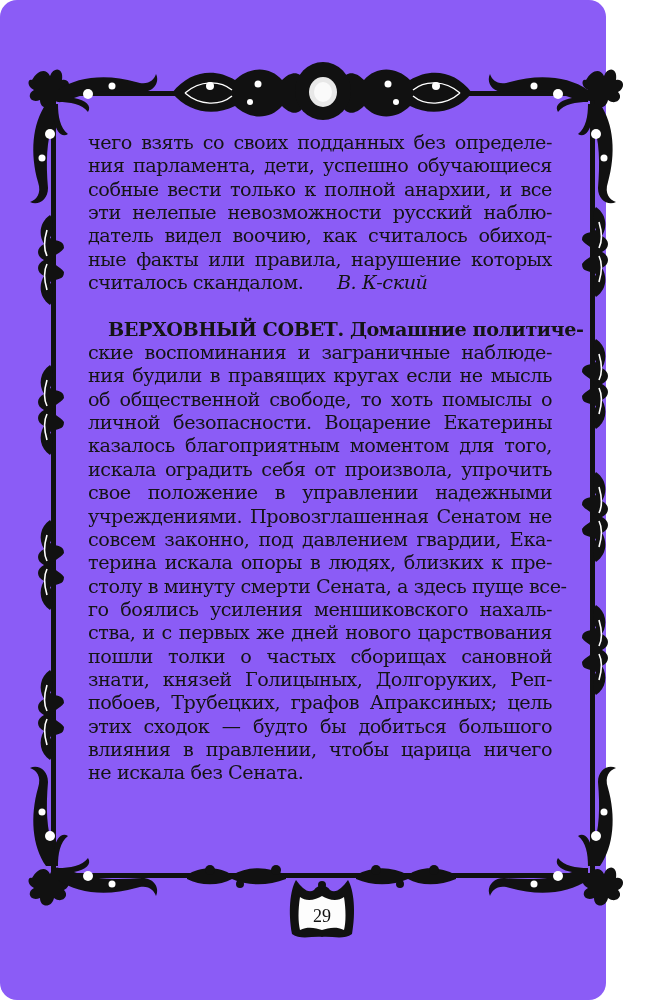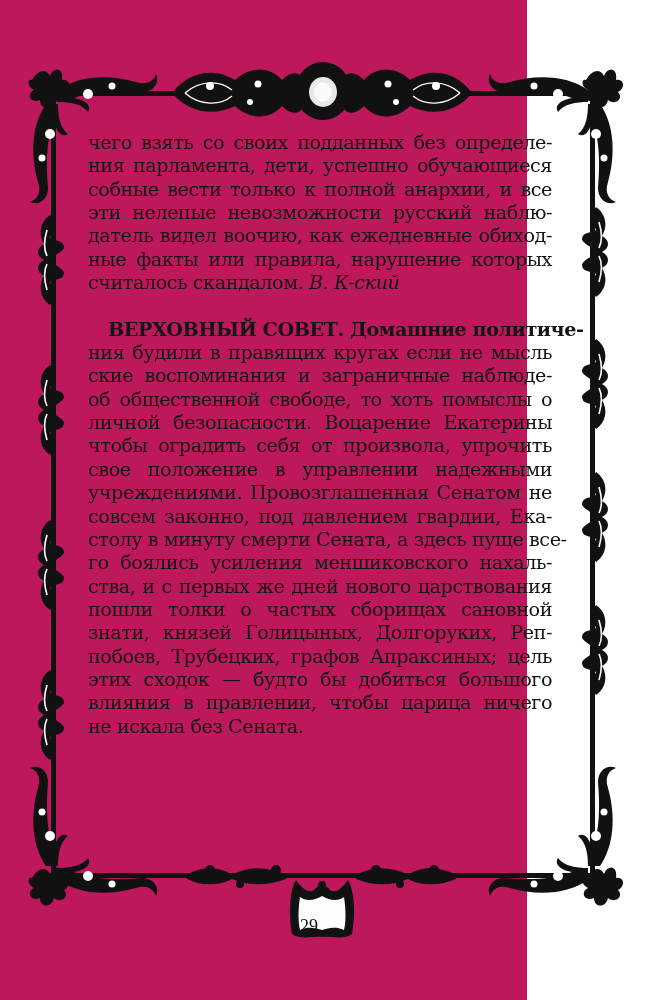--- a/index.html
+++ b/index.html
@@ -1,36 +1,36 @@
 <!DOCTYPE html>
 <html><head>
 <meta charset="utf-8">
 <style>
   html, body { margin: 0; padding: 0; background: #ffffff; }
   body { width: 645px; height: 1000px; position: relative; overflow: hidden; }
-  .page { position: absolute; left: 0; top: 0; width: 527px; height: 1000px; background: #be185d; }
+  .page { position: absolute; left: 0; top: 0; width: 606px; height: 1000px; background: #8b5cf6; border-radius: 17px; }
   svg.frame { position: absolute; left: 0; top: 0; }
   .text-block {
     position: absolute;
     left: 88px; top: 131px; width: 464px;
     font-family: "DejaVu Serif", "Liberation Serif", serif;
     font-size: 19.2px;
     line-height: 23.35px;
     color: #141414;
     letter-spacing: -0.45px;
   }
   .line { display: block; white-space: nowrap; text-align: justify; text-align-last: justify; height: 23.35px; }
   .line.last { text-align-last: left; }
   .indent { padding-left: 20px; font-weight: bold; }
   .gap { height: 23.35px; }
-  .author { font-style: italic; }
+  .author { font-style: italic; margin-left: 28px; }
   .page-number {
-    position: absolute; left: 300px; top: 906px; width: 44px; text-align: left;
+    position: absolute; left: 300px; top: 906px; width: 44px; text-align: center;
     font-family: "Liberation Serif", "DejaVu Serif", serif;
-    font-size: 18px; color: #111; margin-top: 10px;
+    font-size: 18px; color: #111;
   }
 </style>
 </head>
 <body>
 
 <div class="page">
 
   <svg class="frame" width="645" height="1000" viewBox="0 0 645 1000">
     <defs>
       <g id="leaf">
@@ -124,37 +124,39 @@
       <circle cx="322" cy="885" r="4" fill="#111"></circle>
     </g>
   </svg>
 
   <div class="text-block">
     <div>
       <span class="line">чего взять со своих подданных без определе-</span>
       <span class="line">ния парламента, дети, успешно обучающиеся</span>
       <span class="line">собные вести только к полной анархии, и все</span>
       <span class="line">эти нелепые невозможности русский наблю-</span>
-      <span class="line">датель видел воочию, как ежедневные обиход-</span>
+      <span class="line">датель видел воочию, как считалось обиход-</span>
       <span class="line">ные факты или правила, нарушение которых</span>
       <span class="line last"><span>считалось скандалом.</span> <span class="author">В. К-ский</span></span>
     </div>
 
     <div class="gap"></div>
 
     <div>
       <span class="line indent"><span>ВЕРХОВНЫЙ СОВЕТ.</span> <span>Домашние политиче-</span></span>
+      <span class="line">ские воспоминания и заграничные наблюде-</span>
       <span class="line">ния будили в правящих кругах если не мысль</span>
-      <span class="line">ские воспоминания и заграничные наблюде-</span>
       <span class="line">об общественной свободе, то хоть помыслы о</span>
       <span class="line">личной безопасности. Воцарение Екатерины</span>
-      <span class="line">чтобы оградить себя от произвола, упрочить</span>
+      <span class="line">казалось благоприятным моментом для того,</span>
+      <span class="line">искала оградить себя от произвола, упрочить</span>
       <span class="line">свое положение в управлении надежными</span>
       <span class="line">учреждениями. Провозглашенная Сенатом не</span>
       <span class="line">совсем законно, под давлением гвардии, Ека-</span>
+      <span class="line">терина искала опоры в людях, близких к пре-</span>
       <span class="line">столу в минуту смерти Сената, а здесь пуще все-</span>
       <span class="line">го боялись усиления меншиковского нахаль-</span>
       <span class="line">ства, и с первых же дней нового царствования</span>
       <span class="line">пошли толки о частых сборищах сановной</span>
       <span class="line">знати, князей Голицыных, Долгоруких, Реп-</span>
       <span class="line">побоев, Трубецких, графов Апраксиных; цель</span>
       <span class="line">этих сходок — будто бы добиться большого</span>
       <span class="line">влияния в правлении, чтобы царица ничего</span>
       <span class="line last">не искала без Сената.</span>
     </div>

